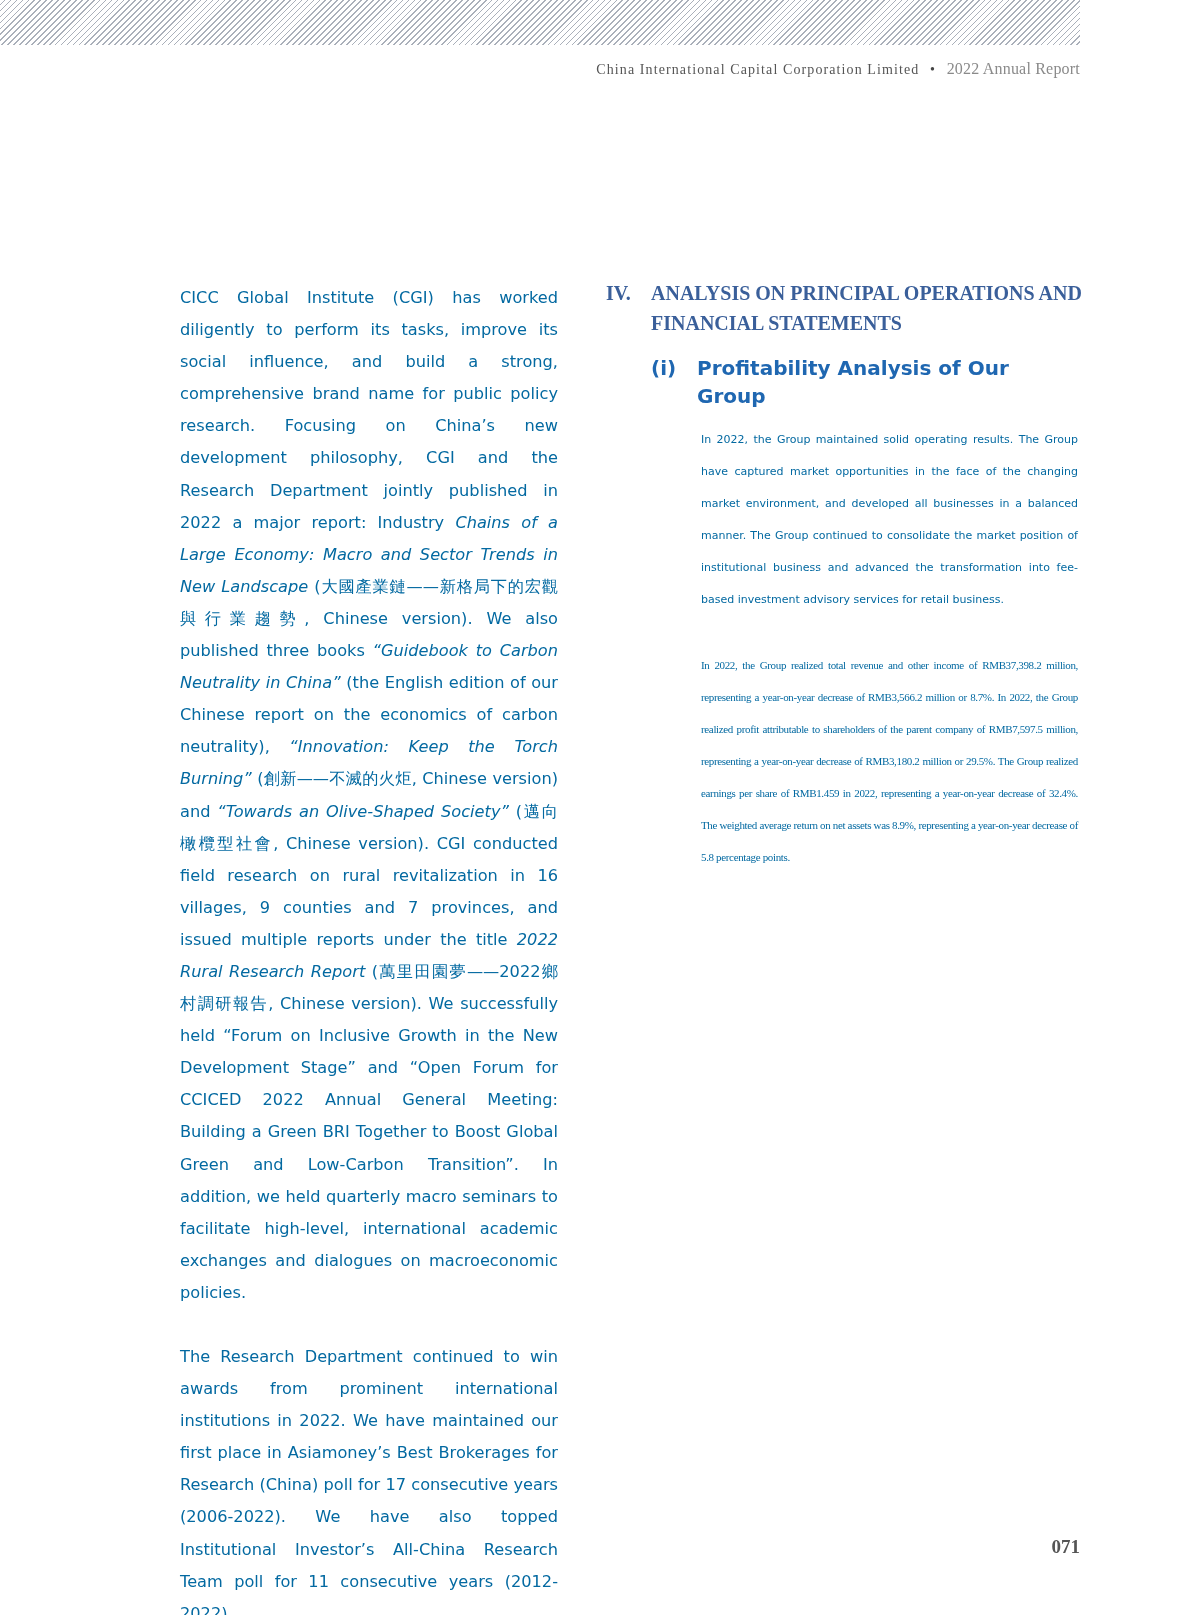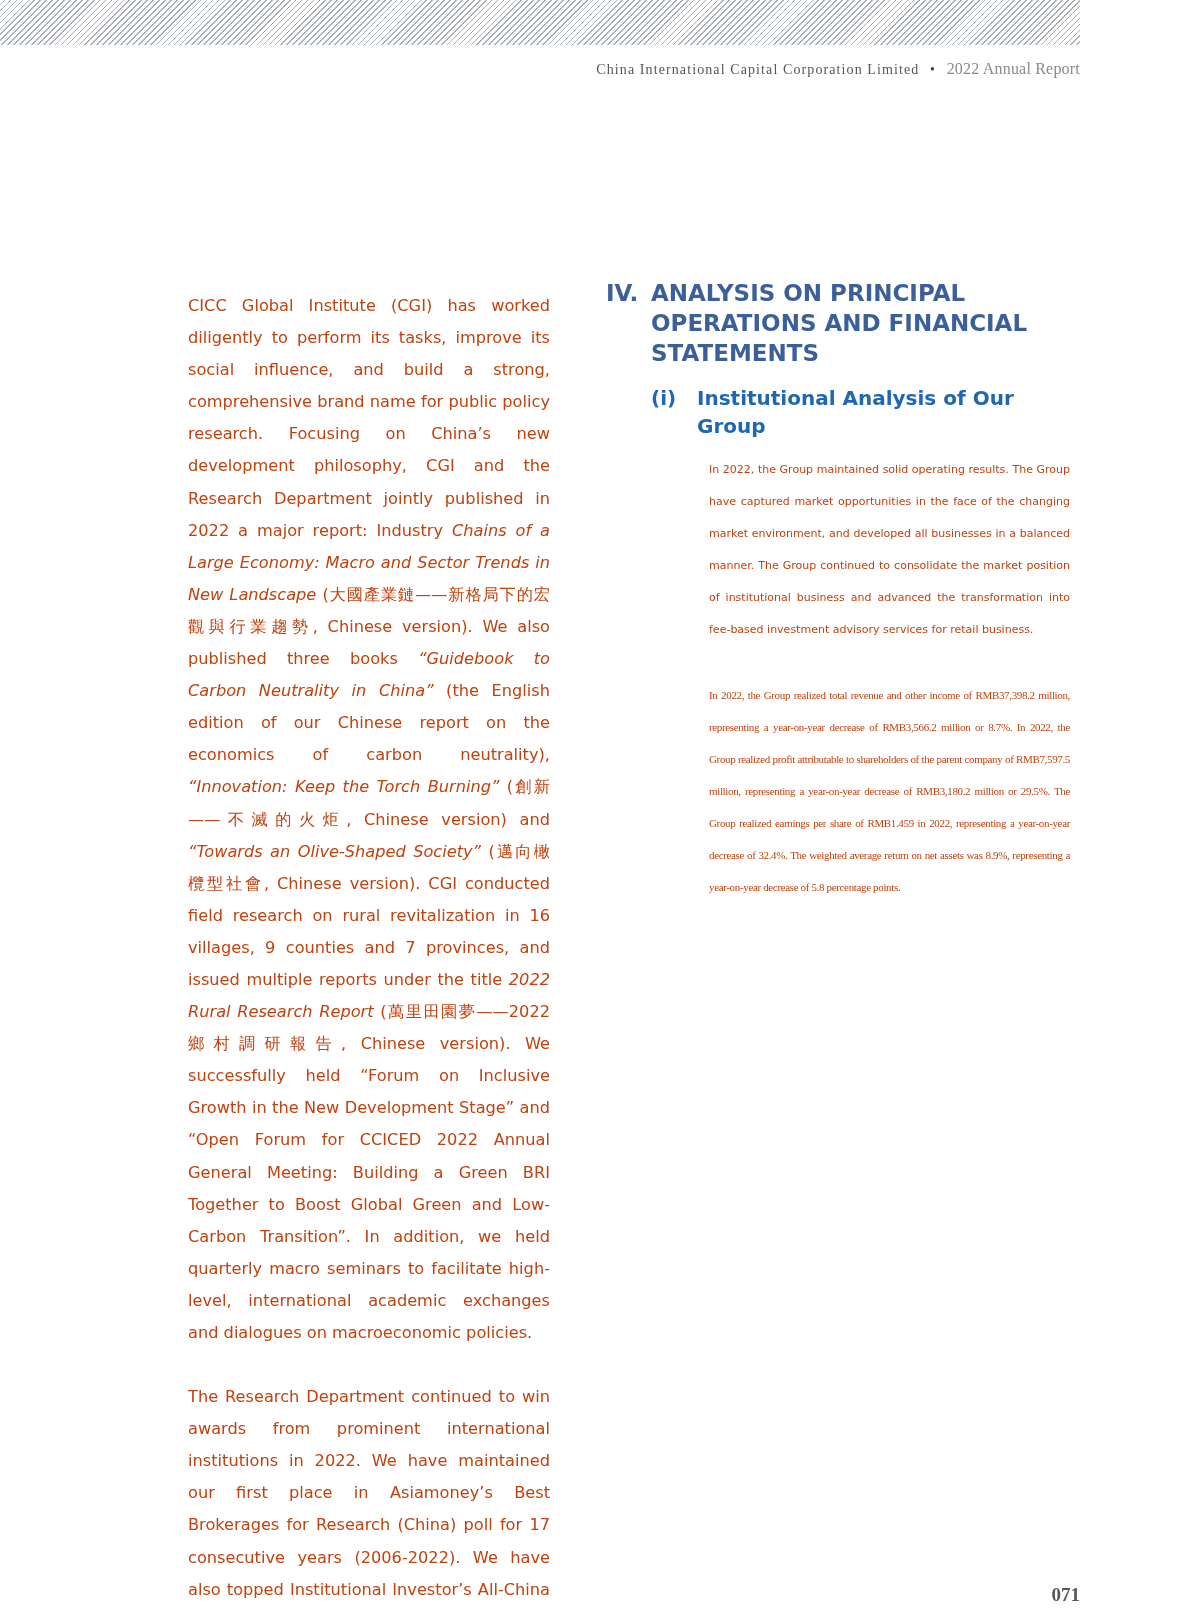--- a/index.html
+++ b/index.html
@@ -6,31 +6,31 @@
   body { width: 1190px; height: 1615px; position: relative; overflow: hidden;
          font-family: "DejaVu Sans", sans-serif; color: #3c3c3c; }
   .hatch { position: absolute; left: 0; top: 0; width: 1080px; height: 45px;
            background: repeating-linear-gradient(135deg, #ffffff 0px, #ffffff 3px, #aab0ba 3px, #aab0ba 4.2px); }
   .running-header { position: absolute; top: 60px; right: 110px; white-space: nowrap;
            font-family: "Liberation Serif", serif; font-size: 14px; letter-spacing: 1.1px; color: #555; }
   .running-header .dot { display: inline-block; margin: 0 6px; color: #444; }
   .running-header .report { color: #8a8a8a; font-size: 16px; letter-spacing: 0.2px; }
   .col-left { position: absolute; left: 176px; top: 278px; width: 386px; }
   .col-right { position: absolute; left: 606px; top: 278px; width: 476px; }
-  p.body { margin: 12px; font-size: 16.2px; line-height: 32.1px; text-align: justify; color: #c2410c; }
+  p.body { margin: 4px; font-size: 16.2px; line-height: 32.1px; text-align: justify; color: #0369a1; }
   p.body + p.body { margin-top: 32px; }
   .it { font-style: italic; }
-  .sec-head { display: flex; color: #3a5f9a; font-weight: bold; font-size: 23px; line-height: 30px; margin: 0; }
+  .sec-head { display: flex; color: #3a5f9a; font-weight: bold; font-size: 20px; line-height: 30px; margin: 0; font-family: Liberation Serif, serif; }
   .sec-head .num { width: 45px; flex: none; }
   .sub-head { display: flex; color: #1f67b1; font-weight: bold; font-size: 20px; line-height: 28px; margin: 16px 0 0 45px; }
   .sub-head .num { width: 46px; flex: none; }
   .right-body { margin: 14px 0 0 91px; width: 385px; }
   .right-body p.body { font-size: 11px; }
   .right-body p.body.tight { letter-spacing: -0.35px; font-family: Liberation Serif, serif; }
-  .page-num { position: absolute; top: 1584px; right: 110px; font-family: "Liberation Serif", serif;
+  .page-num { position: absolute; top: 1536px; right: 110px; font-family: "Liberation Serif", serif;
               font-size: 19px; color: #555; font-weight: bold; }
 </style>
 </head>
 <body>
 
 <div class="hatch"></div>
 
 <div class="running-header">
   <span>China International Capital Corporation Limited</span>
   <span class="dot">•</span>
@@ -42,21 +42,21 @@
   <p class="body">The Research Department continued to win awards from prominent international institutions in 2022. We have maintained our first place in Asiamoney’s Best Brokerages for Research (China) poll for 17 consecutive years (2006-2022). We have also topped Institutional Investor’s All-China Research Team poll for 11 consecutive years (2012-2022).</p>
 </div>
 
 <div class="col-right">
   <h2 class="sec-head">
     <span class="num">IV.</span>
     <span>ANALYSIS ON PRINCIPAL OPERATIONS AND FINANCIAL STATEMENTS</span>
   </h2>
   <h3 class="sub-head">
     <span class="num">(i)</span>
-    <span>Institutional Analysis of Our Group</span>
+    <span>Profitability Analysis of Our Group</span>
   </h3>
   <div class="right-body">
     <p class="body">In 2022, the Group maintained solid operating results. The Group have captured market opportunities in the face of the changing market environment, and developed all businesses in a balanced manner. The Group continued to consolidate the market position of institutional business and advanced the transformation into fee-based investment advisory services for retail business.</p>
     <p class="body tight">In 2022, the Group realized total revenue and other income of RMB37,398.2 million, representing a year-on-year decrease of RMB3,566.2 million or 8.7%. In 2022, the Group realized profit attributable to shareholders of the parent company of RMB7,597.5 million, representing a year-on-year decrease of RMB3,180.2 million or 29.5%. The Group realized earnings per share of RMB1.459 in 2022, representing a year-on-year decrease of 32.4%. The weighted average return on net assets was 8.9%, representing a year-on-year decrease of 5.8 percentage points.</p>
   </div>
 </div>
 
 <div class="page-num">071</div>
 
 </body></html>

